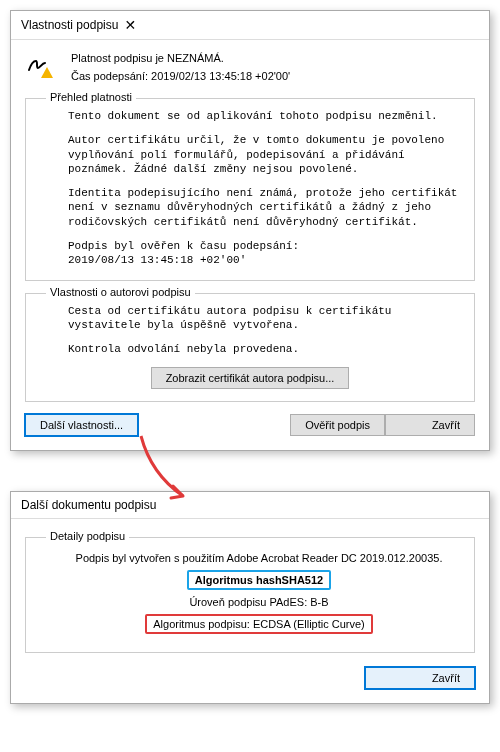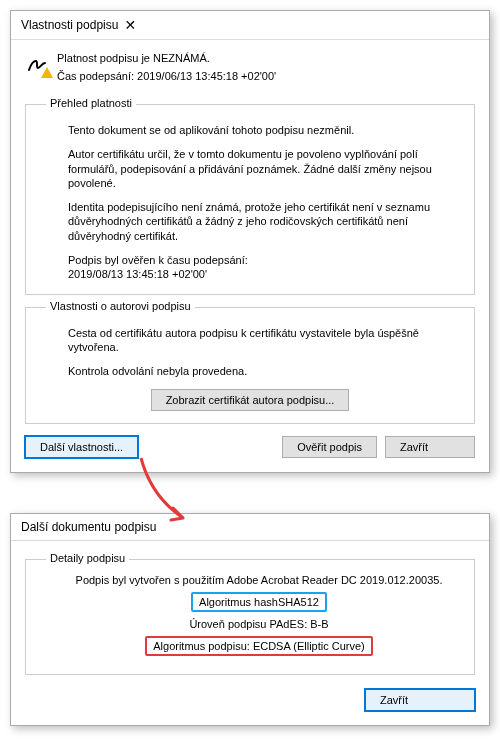--- a/index.html
+++ b/index.html
@@ -30,22 +30,22 @@
     font-size: 14px;
     font-weight: 300;
     padding: 0 6px;
     cursor: pointer;
   }
   .body {
     padding: 10px 14px 14px 14px;
   }
   .summary {
     display: flex;
-    gap: 8px;
-    margin-bottom: 16px;
+    gap: 22px;
+    margin-bottom: 10px;
   }
   .sig-icon {
     flex: 0 0 auto;
     width: 24px;
     height: 24px;
     position: relative;
     margin-top: 2px;
   }
   .sig-icon svg { display:block; }
   .warn-badge {
@@ -64,67 +64,68 @@
     position: relative;
   }
   .groupbox-title {
     position: absolute;
     top: -8px; left: 20px;
     background: #fff;
     padding: 0 4px;
     font-size: 11px;
   }
   .para {
-    margin: 8px 0 10px 30px;
+    margin: 0 0 10px 30px;
     line-height: 1.3;
+    font-family: Liberation Mono, monospace;
   }
   .para.last { margin-bottom: 0; }
   .btn {
     display: inline-block;
     background: #e1e1e1;
     border: 1px solid #adadad;
     padding: 4px 14px;
     font-size: 11px;
-    text-align: left;
+    text-align: right;
     cursor: pointer;
     min-width: 90px;
   }
   .btn.focus {
     border: 1px solid #0078d7;
     outline: 1px solid #0078d7;
     background: #e5f1fb;
   }
   .center-btn {
     text-align: center;
     margin-top: 6px;
   }
   .button-row {
     display: flex;
     justify-content: flex-start;
-    gap: 8px;
+    gap: 0;
     margin-top: 6px;
   }
   .button-row .spacer { flex: 1; }
   .arrow-wrap {
     position: absolute;
     left: 120px;
     bottom: -66px;
     pointer-events: none;
     z-index: 5;
   }
   .detail-line {
     margin: 4px 0 6px 18px;
     text-align: center;
   }
   .hl {
     display: inline-block;
     padding: 2px 6px;
     border-radius: 2px;
   }
-  .hl-blue { border: 2px solid #1aa3e8; }
+  .hl-blue { border: 2px solid #1aa3e8; font-weight: bold; }
   .hl-red  { border: 2px solid #e03a3a; }
   .bottom-row {
     display: flex;
     justify-content: flex-end;
     margin-top: 14px;
   }
 </style>
 </head>
 <body>
 
@@ -136,21 +137,21 @@
   <div class="body">
     <div class="summary">
       <div class="sig-icon">
         <svg viewBox="0 0 24 24" width="24" height="24">
           <path d="M4 18 C6 12 9 9 11 9 C13 9 11 16 13 16 C15 16 17 11 20 11" stroke="#000" stroke-width="2" fill="none" stroke-linecap="round"></path>
         </svg>
         <div class="warn-badge"></div>
       </div>
       <div class="summary-text">
         <p>Platnost podpisu je NEZNÁMÁ.</p>
-        <p>Čas podepsání:  2019/06/13 13:45:18 +02'00'</p>
+        <p>Čas podepsání:  2019/02/13 13:45:18 +02'00'</p>
       </div>
     </div>
 
     <div class="groupbox">
       <span class="groupbox-title">Přehled platnosti</span>
       <p class="para">Tento dokument se od aplikování tohoto podpisu nezměnil.</p>
       <p class="para">Autor certifikátu určil, že v tomto dokumentu je povoleno vyplňování polí formulářů, podepisování a přidávání poznámek. Žádné další změny nejsou povolené.</p>
       <p class="para">Identita podepisujícího není známá, protože jeho certifikát není v seznamu důvěryhodných certifikátů a žádný z jeho rodičovských certifikátů není důvěryhodný certifikát.</p>
       <p class="para last">
         <span>Podpis byl ověřen k času podepsání:</span><br>

